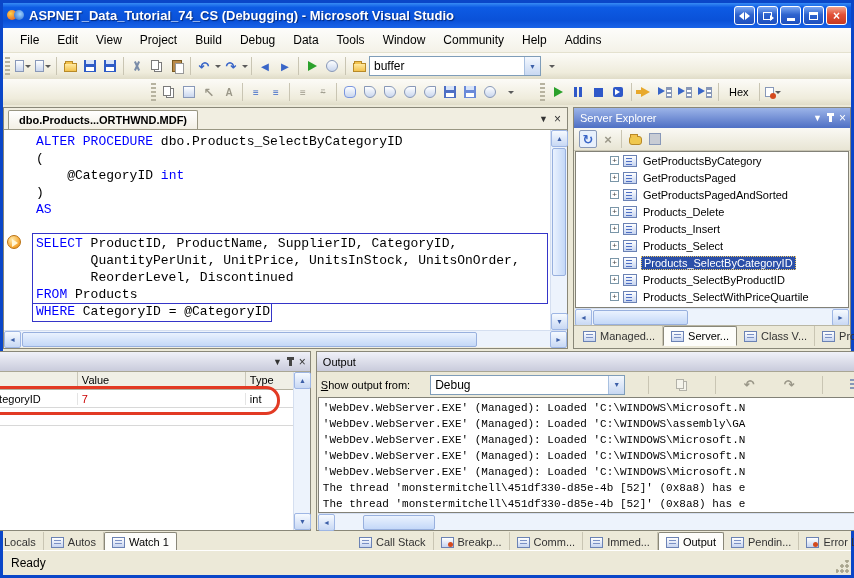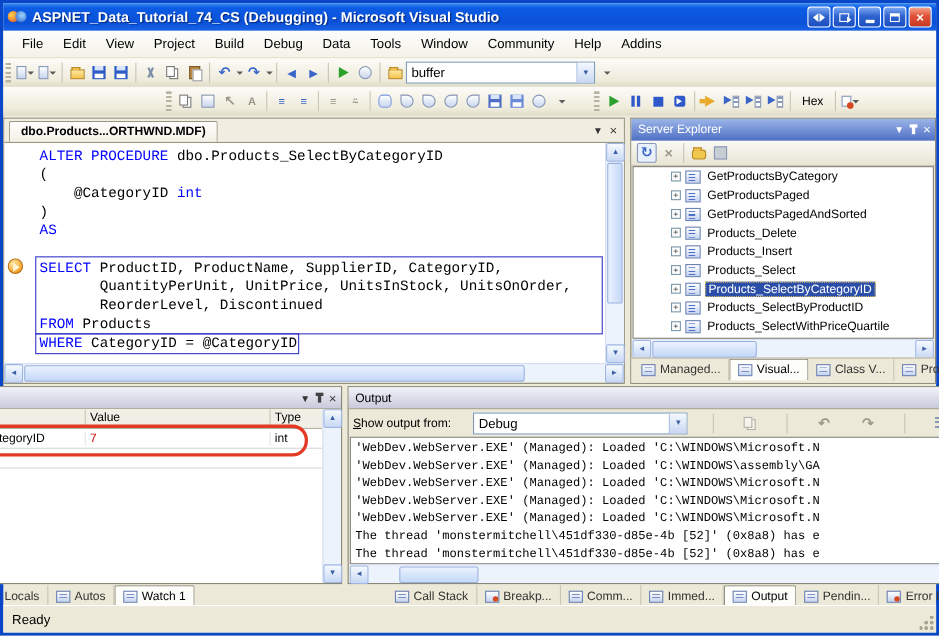--- a/index.html
+++ b/index.html
@@ -466,21 +466,21 @@
             </span>
           <span class="sbtn">►</span>
         </div>
         <div class="sx-tabs">
             <div class="btab">
               <span class="tic"></span>
               <span>Managed...</span>
             </div>
             <div class="btab active">
               <span class="tic"></span>
-              <span>Visual...</span>
+              <span>Server...</span>
             </div>
             <div class="btab">
               <span class="tic"></span>
               <span>Class V...</span>
             </div>
             <div class="btab">
               <span class="tic"></span>
               <span>Proper...</span>
             </div>
           </div>

